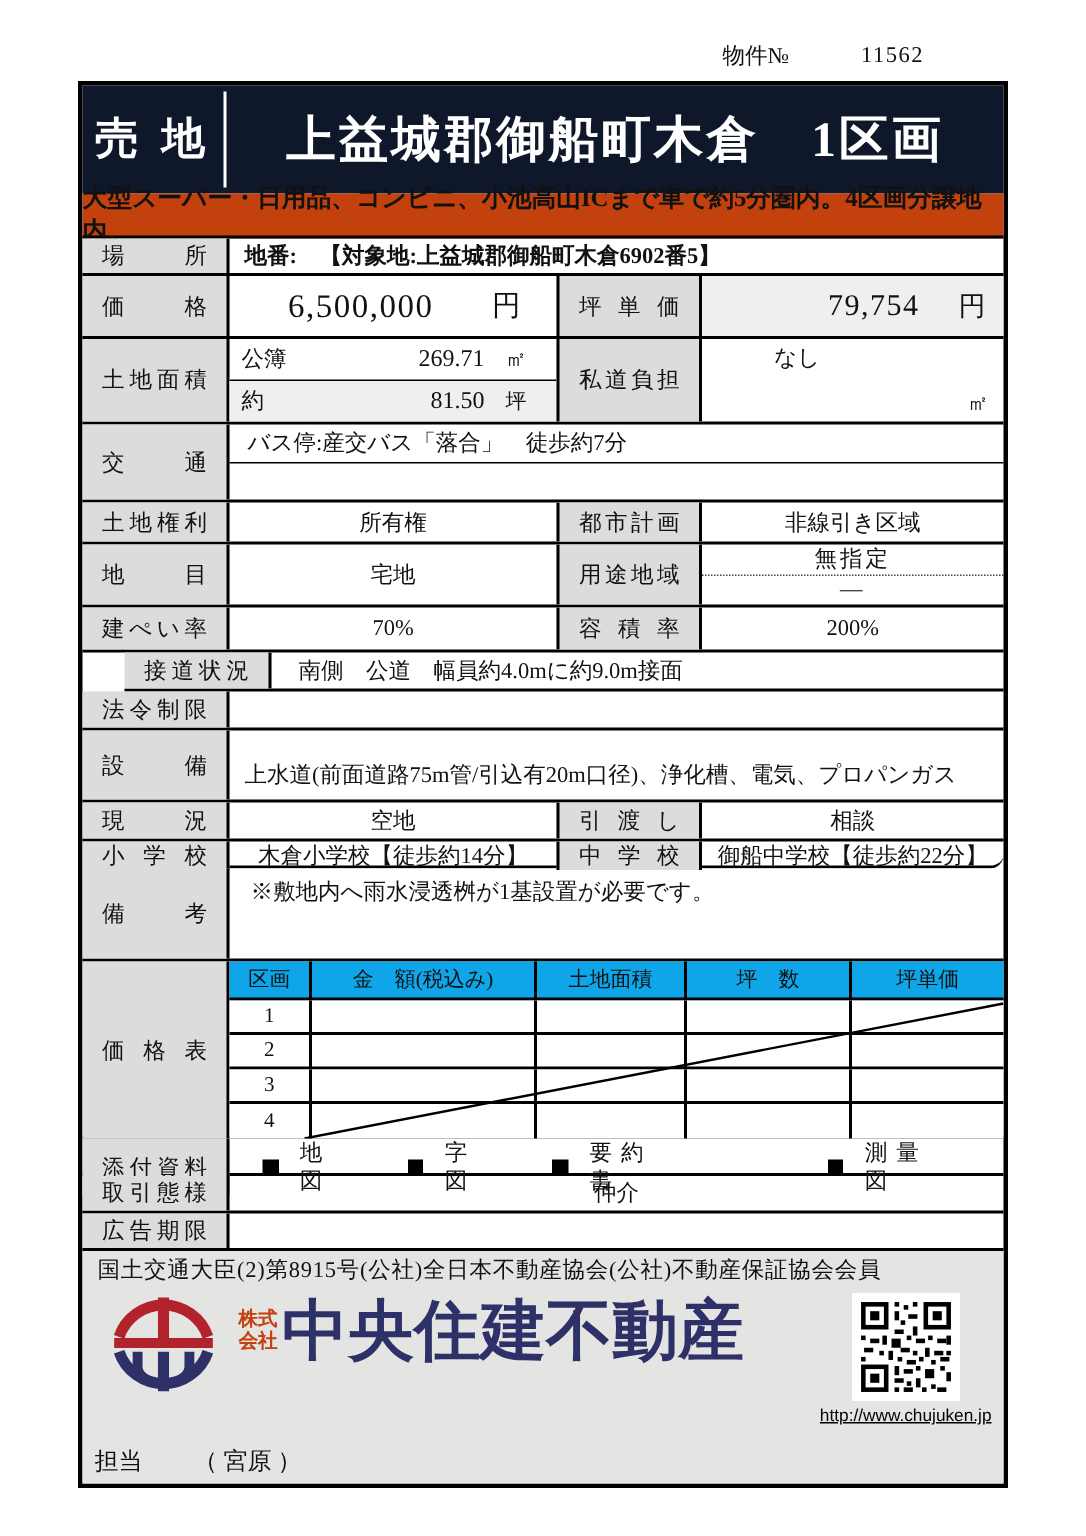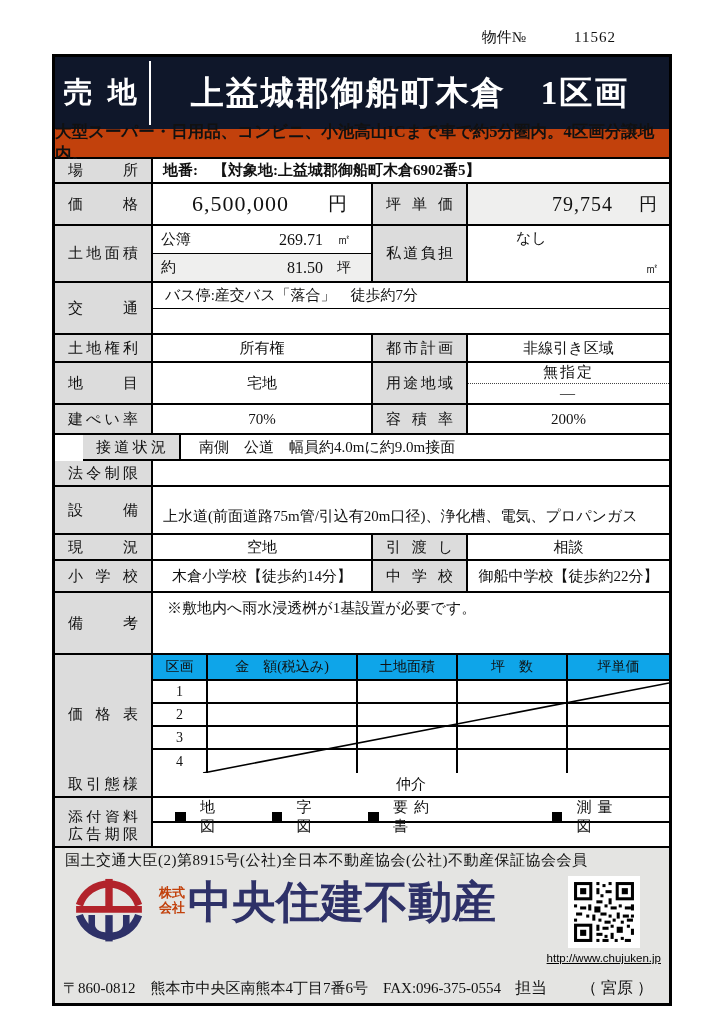--- a/index.html
+++ b/index.html
@@ -36,21 +36,21 @@
   .lbl2 { border-left: 2px solid #000; }
   .val { display: flex; align-items: center; font-size: 15px; padding: 0 10px; }
   .val.center { justify-content: center; padding: 0; }
   .val.bold { font-weight: bold; }
 
   .h-basho { height: 25px; }  .h-kakaku { height: 42px; }
   .h-menseki { height: 57px; } .h-kotsu { height: 52px; }
   .h-kenri { height: 28px; }  .h-chimoku { height: 42px; }
   .h-kenpei { height: 30px; } .h-setsudo { height: 26px; margin-left: 28px; }
   .h-hourei { height: 26px; } .h-setsubi { height: 48px; }
-  .h-genkyo { height: 26px; } .h-gakko { height: 32px; }
+  .h-genkyo { height: 26px; } .h-gakko { height: 18px; border-radius: 13px; }
   .h-bikou { height: 62px; }  .h-kakakuhyo { height: 118px; }
   .h-tenpu { height: 25px; }  .h-torihiki { height: 25px; }
   .h-koukoku { height: 25px; }
 
   
   .price-cell { display: flex; align-items: center; }
   .price-cell .num { flex: 1; text-align: center; font-size: 22px; letter-spacing: 1px; }
   .price-cell .unit { font-size: 19px; padding-right: 24px; }
   .tsubo-cell { background: #efefee; display: flex; align-items: center; }
   .tsubo-cell .num { flex: 1; text-align: right; font-size: 20px; padding-right: 26px; letter-spacing: 1px; }
@@ -310,27 +310,20 @@
         <div class="c body lastrow"></div>
         <div class="c body lastrow"></div>
         <div class="c body lastrow lastcol"></div>
 
         <svg class="diag" viewBox="0 0 516 92" preserveAspectRatio="none">
           <line x1="50" y1="92" x2="516" y2="2" stroke="#000" stroke-width="1.6"></line>
         </svg>
       </div>
     </div>
 
-    <div class="trow h-torihiki">
-      <div class="lbl">
-          <span>取引態様</span>
-        </div>
-      <div class="val center">仲介</div>
-    </div>
-
     <div class="trow h-tenpu">
       <div class="lbl">
           <span>添付資料</span>
         </div>
       <div class="tenpu-cell">
         <span class="tenpu-item">
             <span class="sq"></span>
             <span class="tlabel">地図</span>
           </span>
         <span class="tenpu-item">
@@ -339,20 +332,27 @@
           </span>
         <span class="tenpu-item">
             <span class="sq"></span>
             <span class="tlabel">要約書</span>
           </span>
         <span class="tenpu-item wide">
             <span class="sq"></span>
             <span class="tlabel">測量図</span>
           </span>
       </div>
+    </div>
+
+    <div class="trow h-torihiki">
+      <div class="lbl">
+          <span>取引態様</span>
+        </div>
+      <div class="val center">仲介</div>
     </div>
 
     <div class="trow h-koukoku">
       <div class="lbl">
           <span>広告期限</span>
         </div>
       <div class="val"></div>
     </div>
 
     <div class="grayblock">
@@ -438,21 +438,20 @@
                 <rect x="42" y="58" width="3" height="3"></rect>
               <rect x="48" y="56" width="3" height="3"></rect>
                 <rect x="52" y="58" width="6" height="3"></rect>
             </g>
           </svg>
           <a class="url" href="#">http://www.chujuken.jp</a>
         </div>
       </div>
 
       <div class="f-addr">
-        <span>〒860-0812　熊本市中央区南熊本4丁目7番6号　FAX:096-375-0554</span>
         <span class="staff">
           <span>担当</span>
           <span>（ 宮原 ）</span>
         </span>
       </div>
     </div>
 
   </div>
 </div>
 

